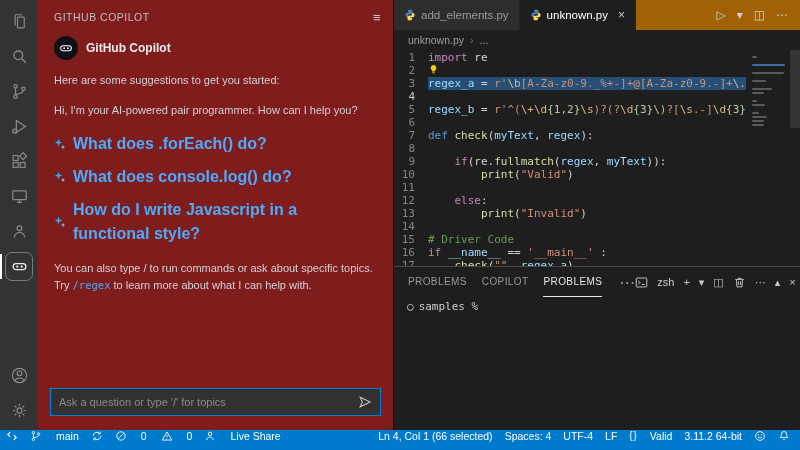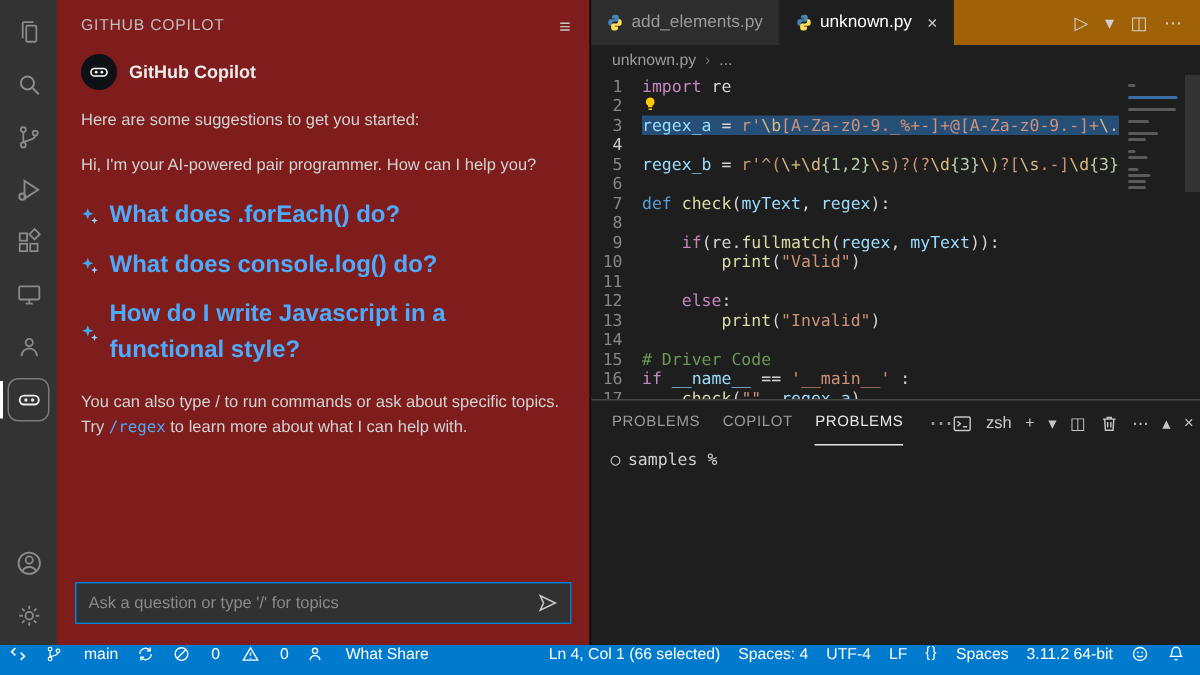--- a/index.html
+++ b/index.html
@@ -357,31 +357,31 @@
             <path d="M8 2.6 14.4 13.4H1.6z" fill="none" stroke="currentColor" stroke-width="1.2"></path>
             <path d="M8 6.6v3M8 11.3v1" stroke="currentColor" stroke-width="1.2"></path>
           </svg>
         <span>0</span>
       </span>
       <span class="sbar-item">
         <svg viewBox="0 0 16 16">
             <circle cx="8" cy="5.2" r="2.3" fill="none" stroke="currentColor" stroke-width="1.2"></circle>
             <path d="M3.6 13.4c.4-2.6 2.1-4 4.4-4s4 1.4 4.4 4" fill="none" stroke="currentColor" stroke-width="1.2"></path>
           </svg>
-        <span>What Share</span>
+        <span>Live Share</span>
       </span>
     </div>
     <div class="sbar-right">
       <span class="sbar-item">Ln 4, Col 1 (66 selected)</span>
       <span class="sbar-item">Spaces: 4</span>
       <span class="sbar-item">UTF-4</span>
       <span class="sbar-item">LF</span>
       <span class="sbar-item">
         <span class="braces">{ }</span>
-        <span>Spaces</span>
+        <span>Valid</span>
       </span>
       <span class="sbar-item">3.11.2 64-bit</span>
       <span class="sbar-item">
         <svg viewBox="0 0 16 16">
             <circle cx="8" cy="8" r="5.8" fill="none" stroke="currentColor" stroke-width="1.2"></circle>
             <circle cx="6" cy="6.6" r=".8" fill="currentColor"></circle>
             <circle cx="10" cy="6.6" r=".8" fill="currentColor"></circle>
             <path d="M5.4 9.4c1.4 1.6 3.8 1.6 5.2 0" fill="none" stroke="currentColor" stroke-width="1.1"></path>
           </svg>
       </span>

